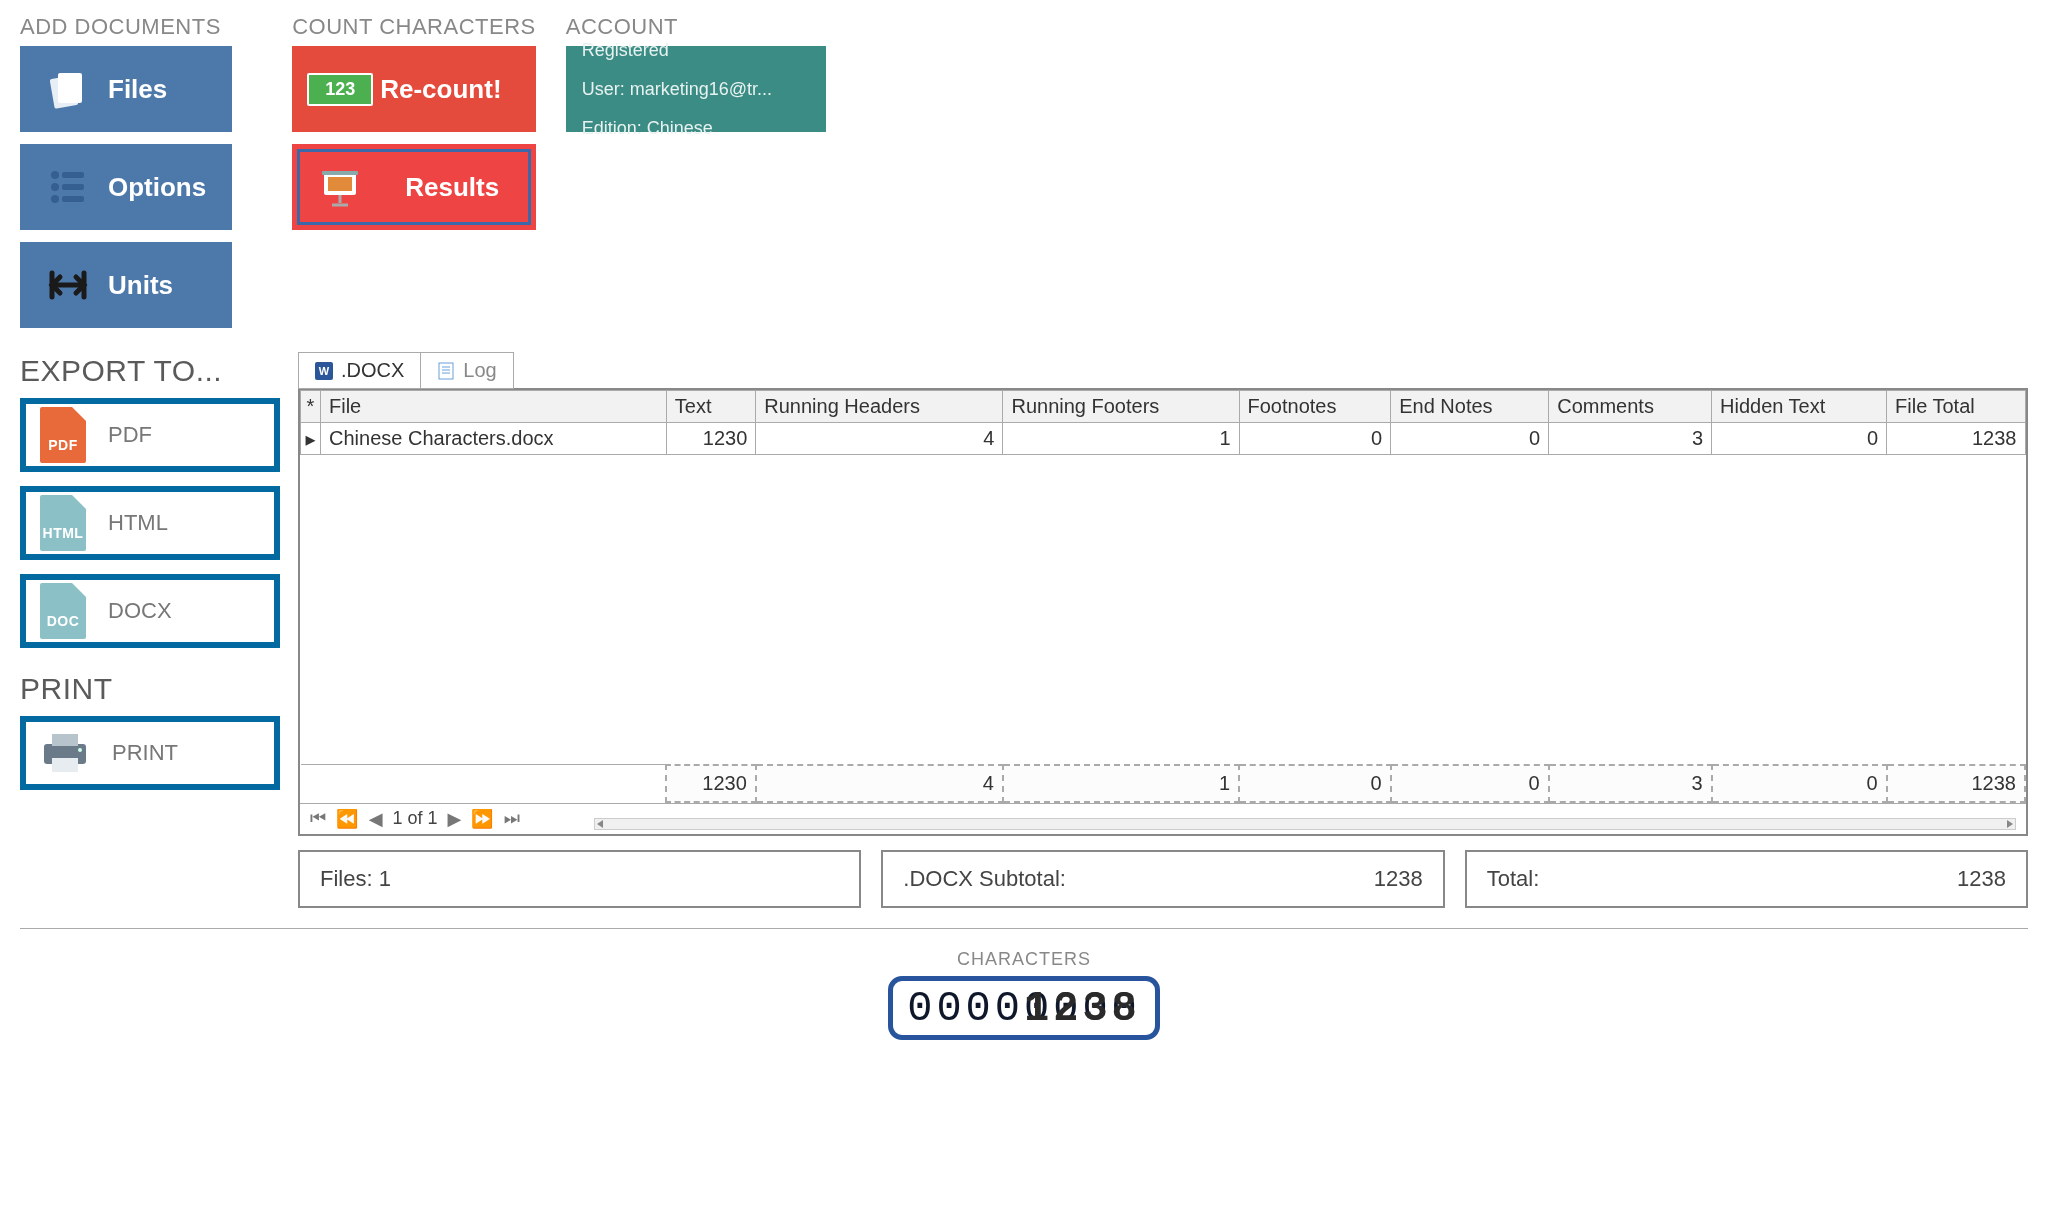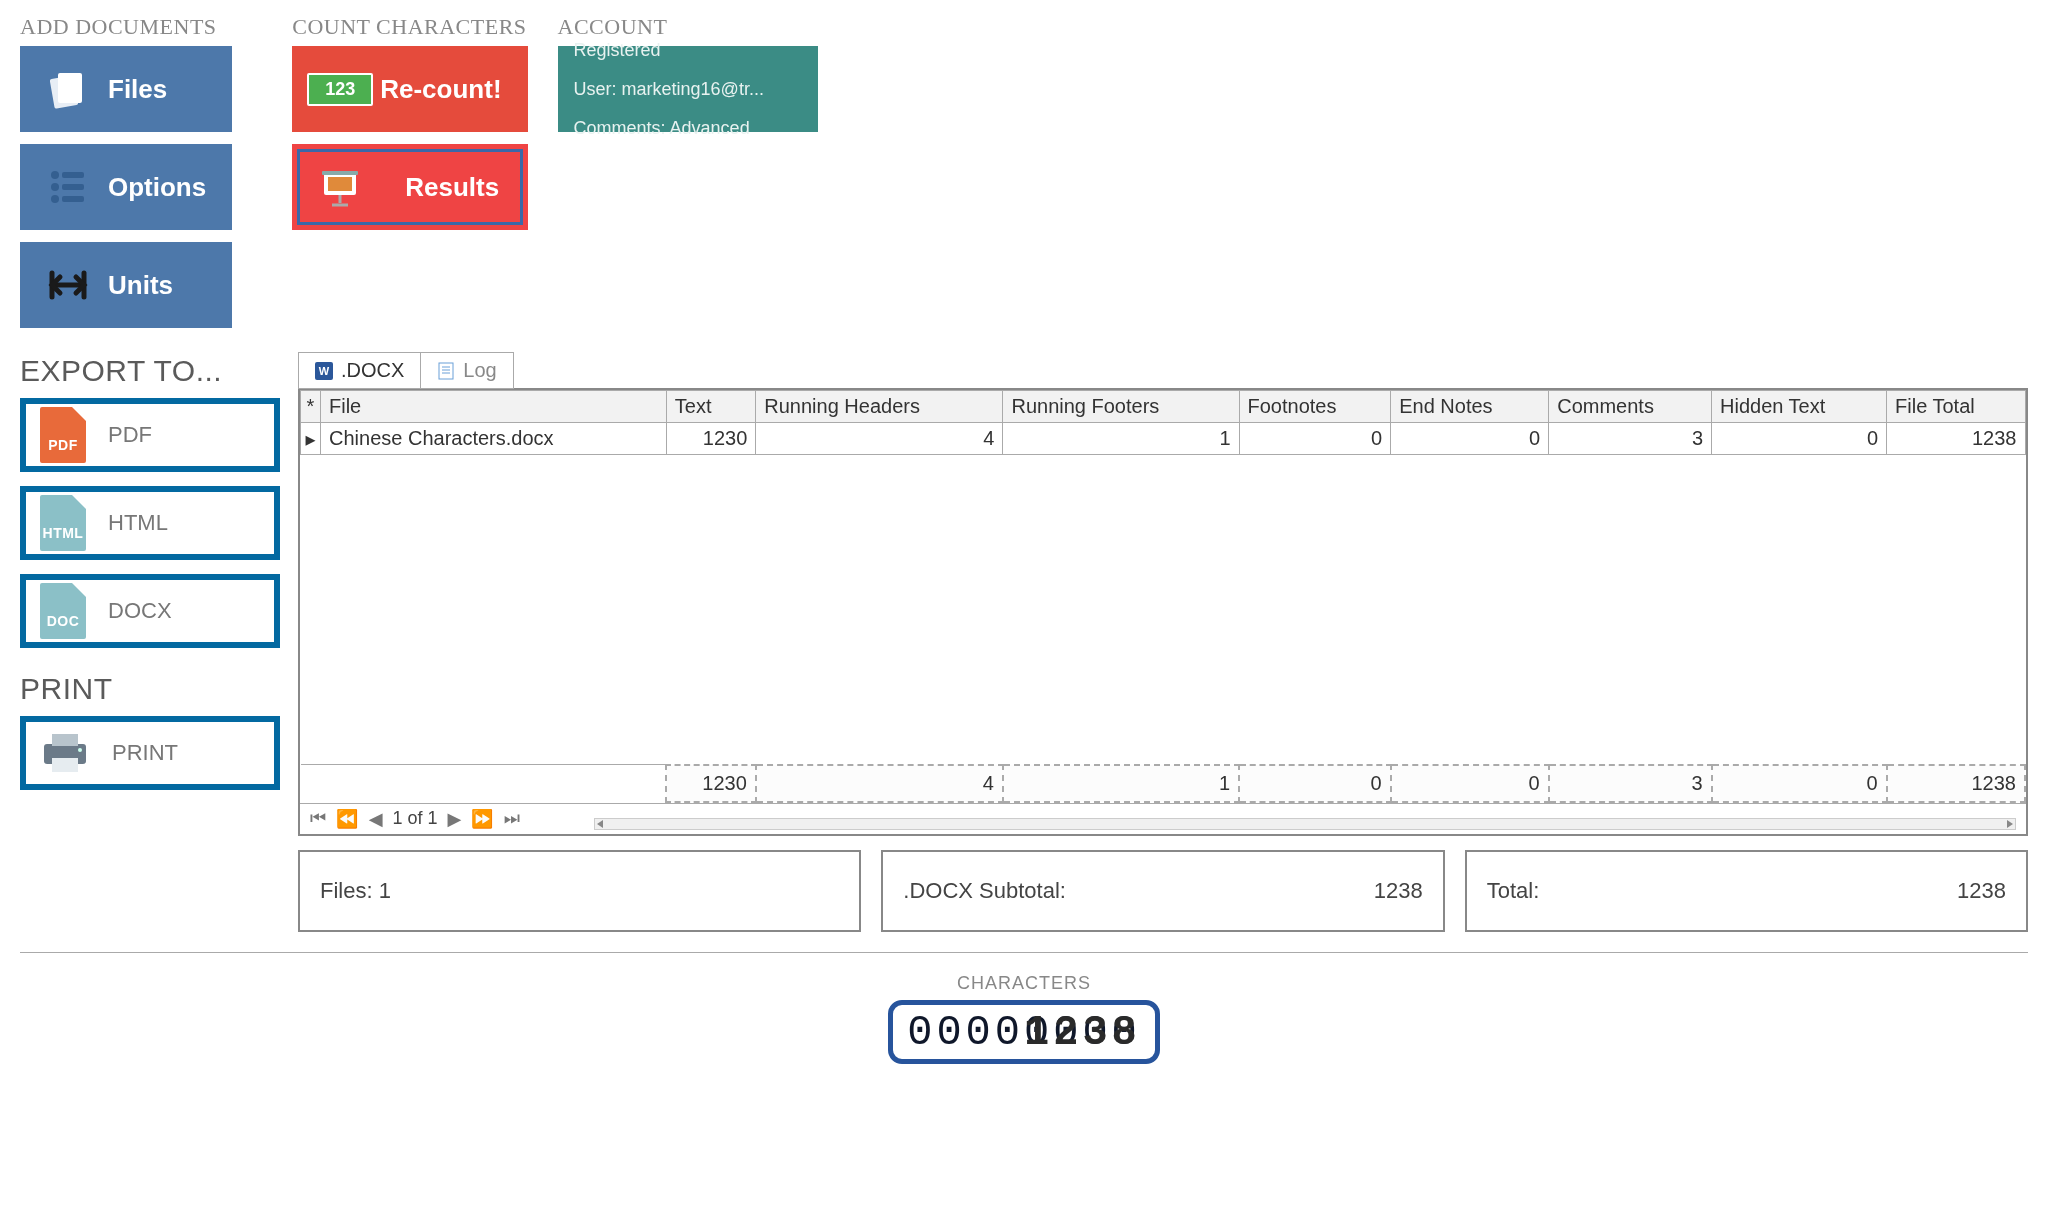--- a/index.html
+++ b/index.html
@@ -10,21 +10,20 @@
     font-size: 18px;
     color: #333;
     background: #fff;
     width: 2048px;
   }
   .top-label {
     color: #888;
     font-size: 22px;
     letter-spacing: 0.5px;
     margin-bottom: 6px;
-    font-family: Liberation Serif, serif;
   }
   .top-row {
     display: flex;
     gap: 0;
   }
   .top-group { display:flex; flex-direction:column; }
   .btn-row { display:flex; gap:12px;flex-direction:column; }
   .big-btn {
     display:flex;
     align-items:center;
@@ -139,21 +138,21 @@
   .nav-ico{ color:#777; cursor:pointer; user-select:none; }
 
   .summary-row{
     display:flex; gap:20px; margin-top:14px;
   }
   .summary-box{
     border:2px solid #888;
     flex:1;
     display:flex;
     justify-content:space-between;
-    padding:26px 20px;
+    padding:14px 20px;
     font-size:22px;
     color:#444;
   }
   .hr{ border:none; border-top:1px solid #aaa; margin:20px 0;}
   .char-section{
     text-align:center;
   }
   .char-title{ color:#888; font-size:18px; letter-spacing:1px; margin-bottom:6px;}
   .odometer{
     display:inline-block;
@@ -258,21 +257,21 @@
         <span>Results</span>
       </div>
     </div>
   </div>
 
   <div class="top-group">
     <div class="top-label">ACCOUNT</div>
     <div class="big-btn teal">
       <div>Registered</div>
       <div>User: marketing16@tr...</div>
-      <div>Comments: Advanced</div>
+      <div>Edition: Chinese</div>
     </div>
   </div>
 </div>
 
 <div class="main-area">
   <div class="left-col">
     <div class="section-title">EXPORT TO...</div>
 
     <div class="side-btn">
       <div class="file-icon pdf-c">

